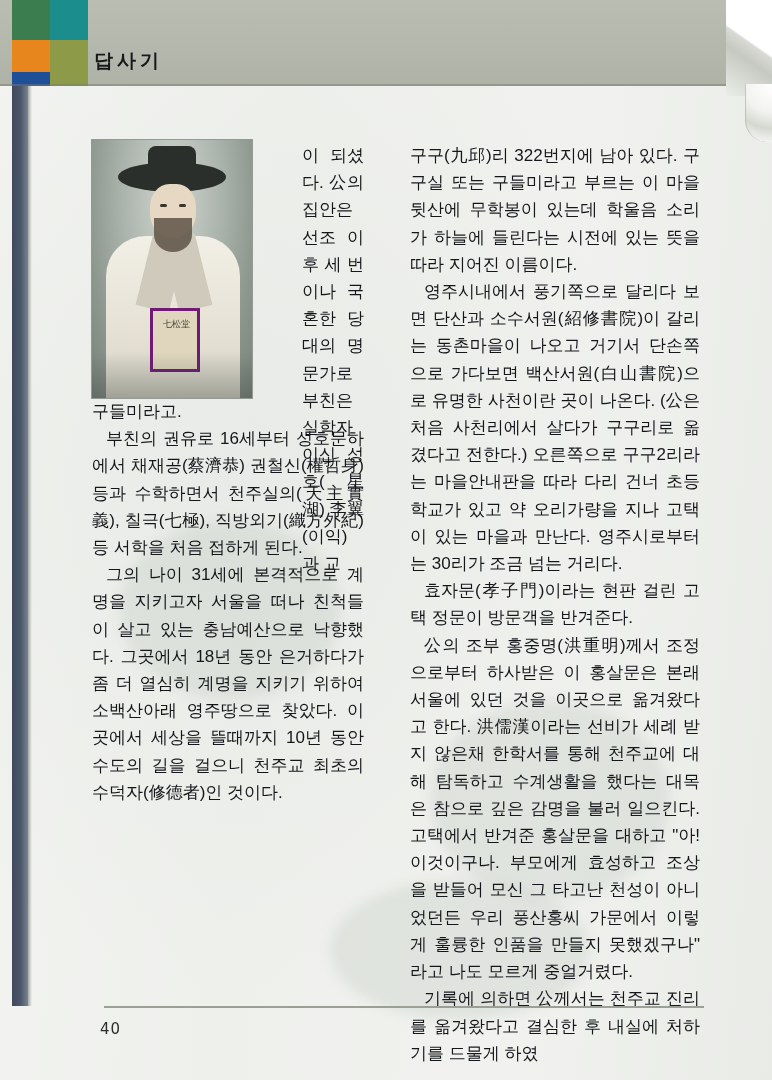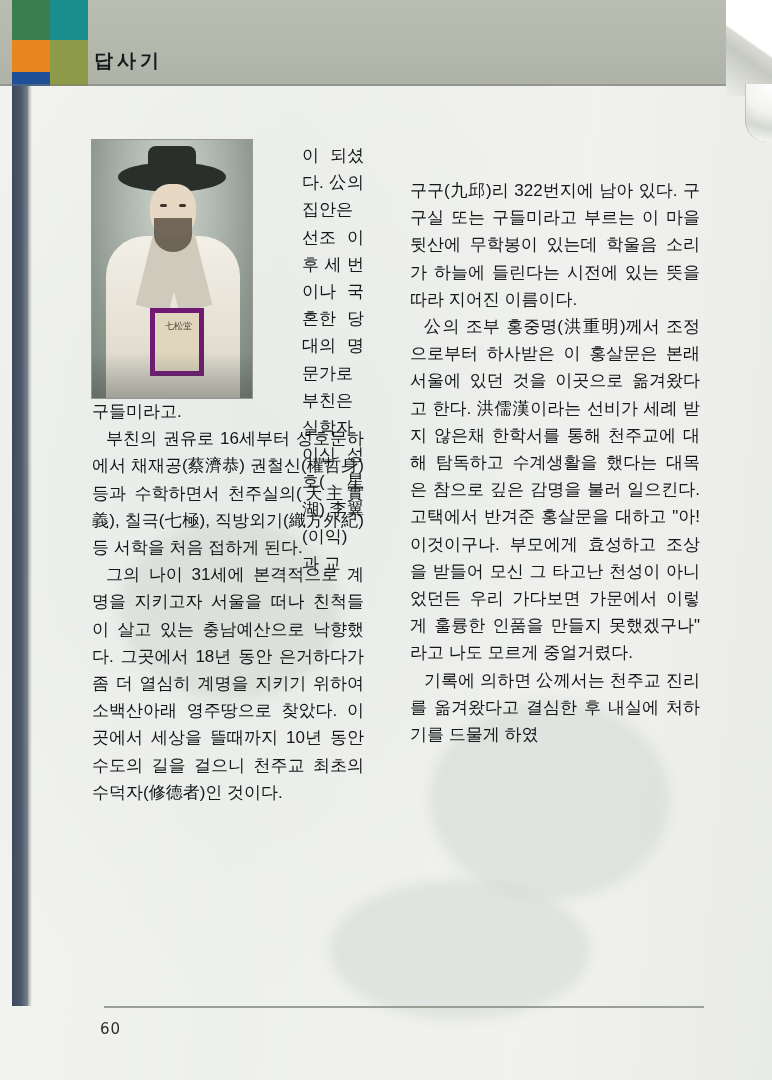--- a/index.html
+++ b/index.html
@@ -206,21 +206,21 @@
     left: 78px; top: 96px;
     width: 34px; height: 74px;
     background: #cfcabb;
     transform: rotate(-14deg);
   }
   .p-book {
     position: absolute;
     left: 58px; top: 168px;
     width: 44px; height: 58px;
     background: #dfd6bd;
-    border: 5px solid #701a75;
+    border: 3px solid #701a75;
   }
   .p-book-label {
     position: absolute;
     left: 10px; top: 8px;
     font-size: 9px;
     color: #4a433a;
     line-height: 11px;
     letter-spacing: 0px;
   }
   .p-shadow {
@@ -253,21 +253,20 @@
   }
   .col-left-lower {
     left: 92px;
     top: 398px;
     width: 272px;
   }
   .col-right {
     left: 410px;
     top: 142px;
     width: 290px;
-    margin-top: 35px;
   }
   
   .blotch {
     position: absolute;
     border-radius: 50%;
     background: rgba(205,210,203,0.45);
     filter: blur(6px);
   }
 </style>
 </head>
@@ -317,19 +316,21 @@
   </div>
 
   <div class="col col-left-lower">
     <p>구들미라고.</p>
     <p class="indent">부친의 권유로 16세부터 성호문하에서 채재공(蔡濟恭) 권철신(權哲身)등과 수학하면서 천주실의(天主實義), 칠극(七極), 직방외기(織方外紀)등 서학을 처음 접하게 된다.</p>
     <p class="indent">그의 나이 31세에 본격적으로 계명을 지키고자 서울을 떠나 친척들이 살고 있는 충남예산으로 낙향했다. 그곳에서 18년 동안 은거하다가 좀 더 열심히 계명을 지키기 위하여 소백산아래 영주땅으로 찾았다. 이곳에서 세상을 뜰때까지 10년 동안 수도의 길을 걸으니 천주교 최초의 수덕자(修德者)인 것이다.</p>
   </div>
 
   <div class="col col-right">
     <p>구구(九邱)리 322번지에 남아 있다. 구구실 또는 구들미라고 부르는 이 마을 뒷산에 무학봉이 있는데 학울음 소리가 하늘에 들린다는 시전에 있는 뜻을 따라 지어진 이름이다.</p>
-    <p class="indent">公의 조부 홍중명(洪重明)께서 조정으로부터 하사받은 이 홍살문은 본래 서울에 있던 것을 이곳으로 옮겨왔다고 한다. 洪儒漢이라는 선비가 세례 받지 않은채 한학서를 통해 천주교에 대해 탐독하고 수계생활을 했다는 대목은 참으로 깊은 감명을 불러 일으킨다. 고택에서 반겨준 홍살문을 대하고 "아! 이것이구나. 부모에게 효성하고 조상을 받들어 모신 그 타고난 천성이 아니었던든 우리 가다보면 가문에서 이렇게 훌륭한 인품을 만들지 못했겠구나" 라고 나도 모르게 중얼거렸다.</p>
+    <p class="indent">영주시내에서 풍기쪽으로 달리다 보면 단산과 소수서원(紹修書院)이 갈리는 동촌마을이 나오고 거기서 단손쪽으로 가다보면 백산서원(白山書院)으로 유명한 사천이란 곳이 나온다. (公은 처음 사천리에서 살다가 구구리로 옮겼다고 전한다.) 오른쪽으로 구구2리라는 마을안내판을 따라 다리 건너 초등학교가 있고 약 오리가량을 지나 고택이 있는 마을과 만난다. 영주시로부터는 30리가 조금 넘는 거리다.</p>
+    <p class="indent">효자문(孝子門)이라는 현판 걸린 고택 정문이 방문객을 반겨준다.</p>
+    <p class="indent">公의 조부 홍중명(洪重明)께서 조정으로부터 하사받은 이 홍살문은 본래 서울에 있던 것을 이곳으로 옮겨왔다고 한다. 洪儒漢이라는 선비가 세례 받지 않은채 한학서를 통해 천주교에 대해 탐독하고 수계생활을 했다는 대목은 참으로 깊은 감명을 불러 일으킨다. 고택에서 반겨준 홍살문을 대하고 "아! 이것이구나. 부모에게 효성하고 조상을 받들어 모신 그 타고난 천성이 아니었던든 우리 풍산홍씨 가문에서 이렇게 훌륭한 인품을 만들지 못했겠구나" 라고 나도 모르게 중얼거렸다.</p>
     <p class="indent">기록에 의하면 公께서는 천주교 진리를 옮겨왔다고 결심한 후 내실에 처하기를 드물게 하였</p>
   </div>
 
   <div class="bottom-rule"></div>
-  <div class="page-number">60</div>
+  <div class="page-number">40</div>
 </div>
 
 </body></html>

